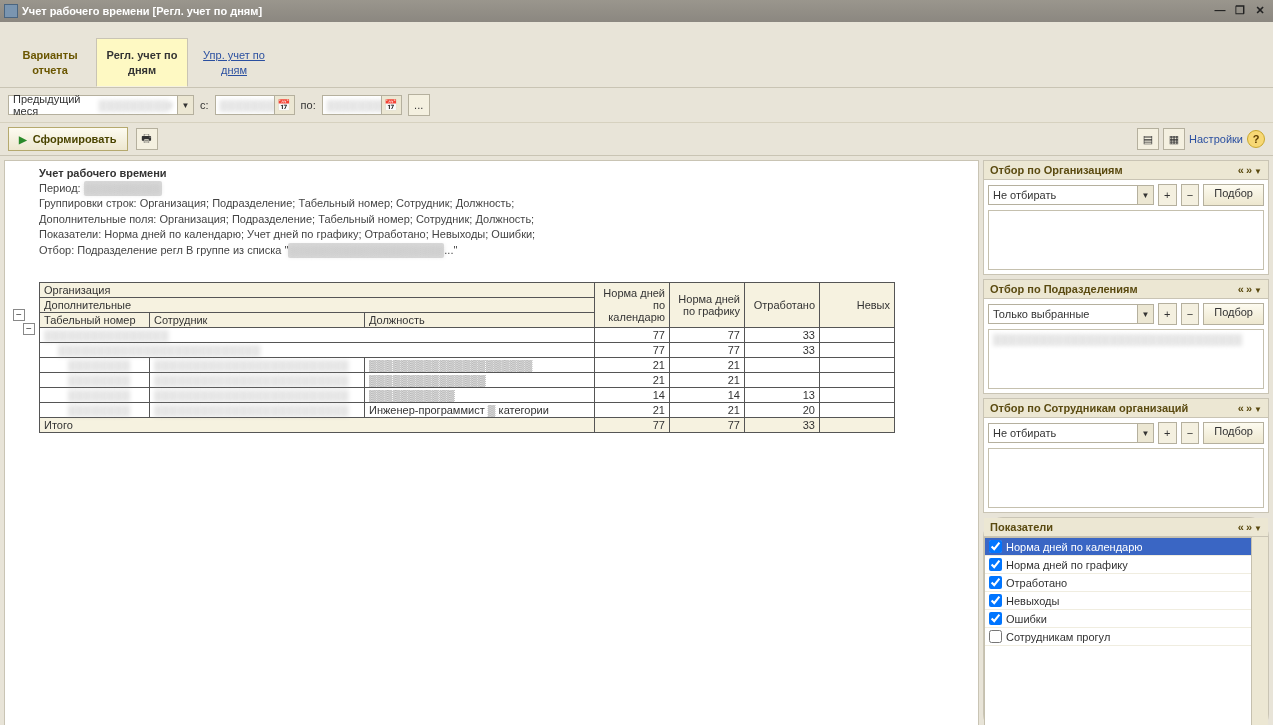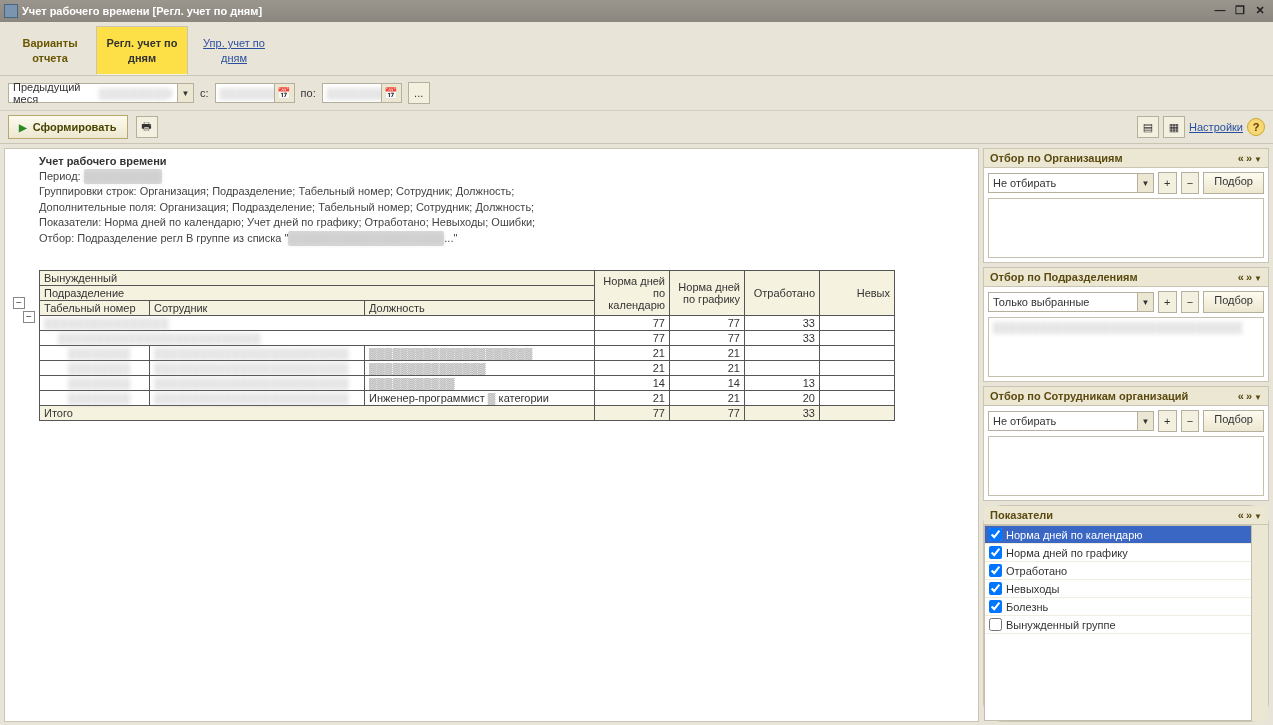--- a/index.html
+++ b/index.html
@@ -25,32 +25,33 @@
   }
   .titlebar .icon { width: 14px; height: 14px; background: #7a95b0; border: 1px solid #4a6580; margin-right: 4px; display:inline-block; }
   .titlebar .spacer { flex: 1; }
   .titlebar .winbtn { width: 18px; height: 16px; margin-left: 2px; text-align:center; line-height:14px; cursor:pointer; color:#222; font-weight:bold; }
   .tabs-row {
     background: #e8e4d8;
     display: flex;
     padding: 4px 4px 0 4px;
     border-bottom: 1px solid #c9c4b4;
     height: 54px;
+    margin-top: 12px;
   }
   .rtab {
     width: 92px;
     padding: 6px 6px;
     text-align: center;
     font-size: 11px;
     border: 1px solid transparent;
     cursor: pointer;
     display:flex; align-items:center; justify-content:center;
     line-height:1.3;
   }
-  .rtab.active { background:#fde047; border:1px solid #c9c4b4; border-bottom:1px solid #f6f2e0; font-weight:bold; }
+  .rtab.active { background:#fef9c3; border:1px solid #c9c4b4; border-bottom:1px solid #f6f2e0; font-weight:bold; }
   .rtab.link { color:#2a4fa0; text-decoration:underline; }
   .rtab.sel { font-weight:bold; color:#6a5600; }
   .toolbar1 {
     padding: 6px 8px;
     display:flex;
     align-items:center;
     gap:6px;
     border-bottom:1px solid #d6d1bf;
   }
   .field { background:#fff; border:1px solid #b5b09e; padding:8px 4px; height:20px; display:inline-flex; align-items:center; }
@@ -71,21 +72,21 @@
     cursor:pointer;
     display:inline-flex;
     align-items:center;
     gap:6px;
     font-weight:bold;
     color:#4a4400;
     height:24px;
   }
   .btn .play { color:#2a8a2a; font-size:10px; }
   .rightctrls { margin-left:auto; display:flex; align-items:center; gap:4px; }
-  .linkish { color:#2a4fa0; text-decoration:underline; cursor:pointer; }
+  .linkish { color:#2a4fa0; cursor:pointer; }
   .help { width:18px; height:18px; border-radius:50%; background:#f7d875; border:1px solid #c9a82e; display:flex; align-items:center; justify-content:center; font-weight:bold; color:#5a3b00;}
   .mainarea {
     display:flex;
     height: calc(725px - 22px - 54px - 34px - 32px);
     border-top:1px solid #c9c4b4;
   }
   .report-pane {
     flex:1;
     background:#fff;
     margin:4px;
@@ -205,28 +206,28 @@
       <span class="blur">▒▒▒▒▒▒▒▒▒▒</span><br>
       <span>Группировки строк: Организация; Подразделение; Табельный номер; Сотрудник; Должность;</span><br>
       <span>Дополнительные поля: Организация; Подразделение; Табельный номер; Сотрудник; Должность;</span><br>
       <span>Показатели: Норма дней по календарю; Учет дней по графику; Отработано; Невыходы; Ошибки;</span><br>
       <span>Отбор: Подразделение регл В группе из списка "</span><span class="blur">▒▒▒▒▒▒▒▒▒▒▒▒▒▒▒▒▒▒▒▒</span><span>..."</span>
     </div>
 
     <table class="report">
       <tbody>
           <tr>
-        <th colspan="3" style="width:555px;">Вынужденный</th>
+        <th colspan="3" style="width:555px;">Организация</th>
         <th rowspan="3" class="num">Норма дней по календарю</th>
         <th rowspan="3" class="num">Норма дней по графику</th>
         <th rowspan="3" class="num">Отработано</th>
         <th rowspan="3" class="num" style="width:40px;">Невых</th>
       </tr>
       <tr>
-        <th colspan="3">Подразделение</th>
+        <th colspan="3">Дополнительные</th>
       </tr>
       <tr>
         <th style="width:110px;">Табельный номер</th>
         <th style="width:215px;">Сотрудник</th>
         <th style="width:230px;">Должность</th>
       </tr>
       <tr>
         <td colspan="3" class="blur">▒▒▒▒▒▒▒▒▒▒▒▒▒▒▒▒</td>
         <td class="num">77</td>
         <td class="num">77</td>
@@ -386,25 +387,25 @@
             <div class="chk-row">
               <input type="checkbox" checked="" style="">
               <span>Отработано</span>
             </div>
             <div class="chk-row">
               <input type="checkbox" checked="" style="">
               <span>Невыходы</span>
             </div>
             <div class="chk-row">
               <input type="checkbox" checked="" style="">
-              <span>Болезнь</span>
+              <span>Ошибки</span>
             </div>
             <div class="chk-row">
               <input type="checkbox" style="">
-              <span>Вынужденный группе</span>
+              <span>Сотрудникам прогул</span>
             </div>
           </div>
         <div class="vscroll"></div>
       </div>
     </div>
 
   </div>
 </div>
 
 </body></html>

